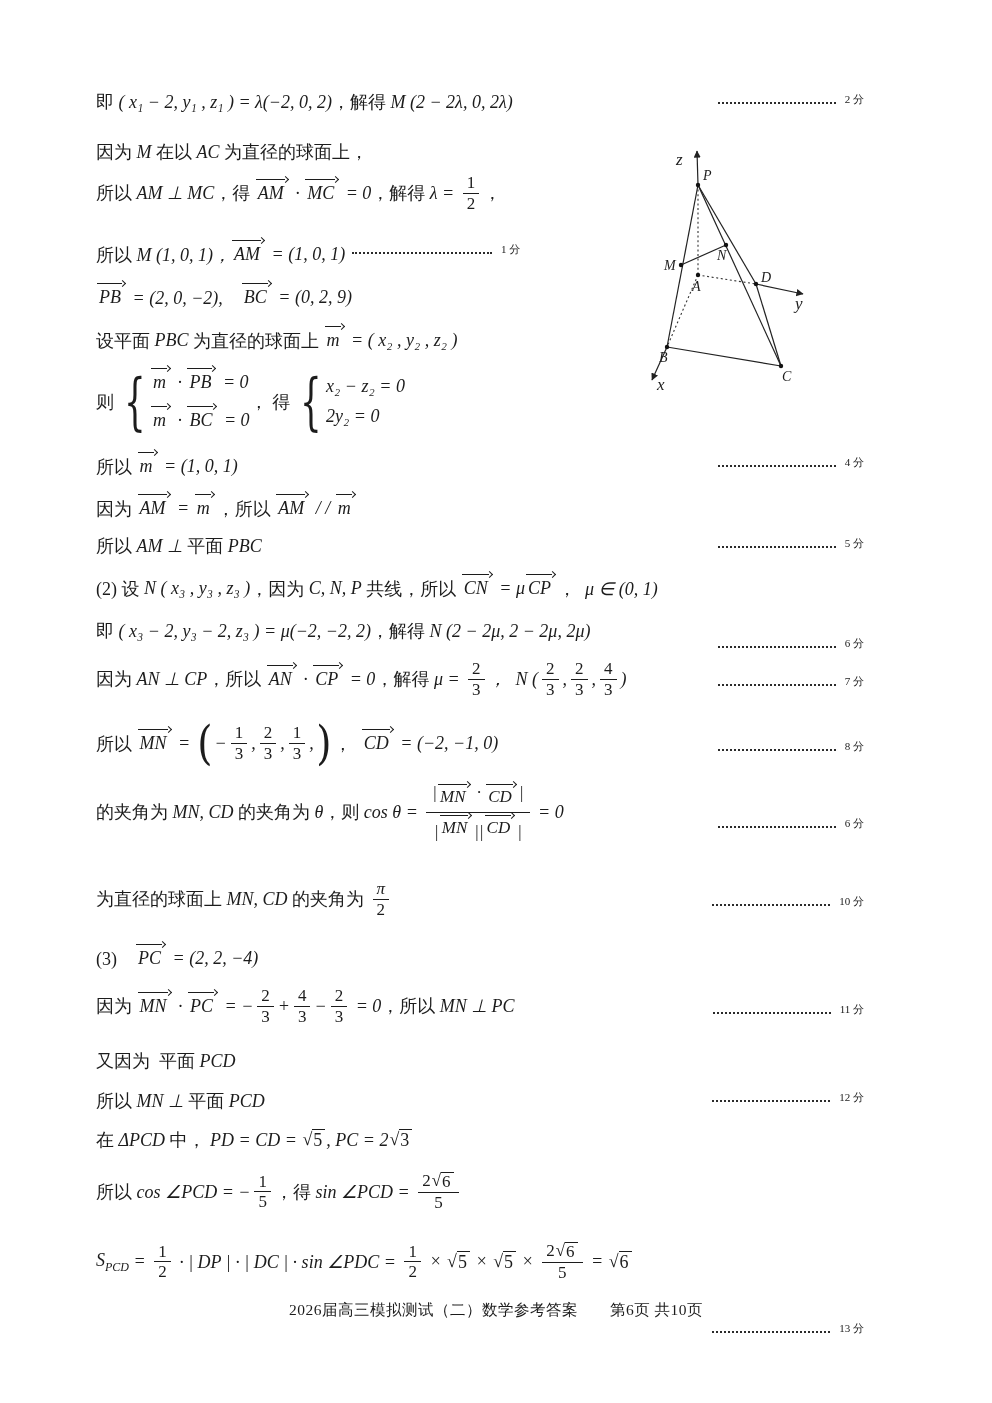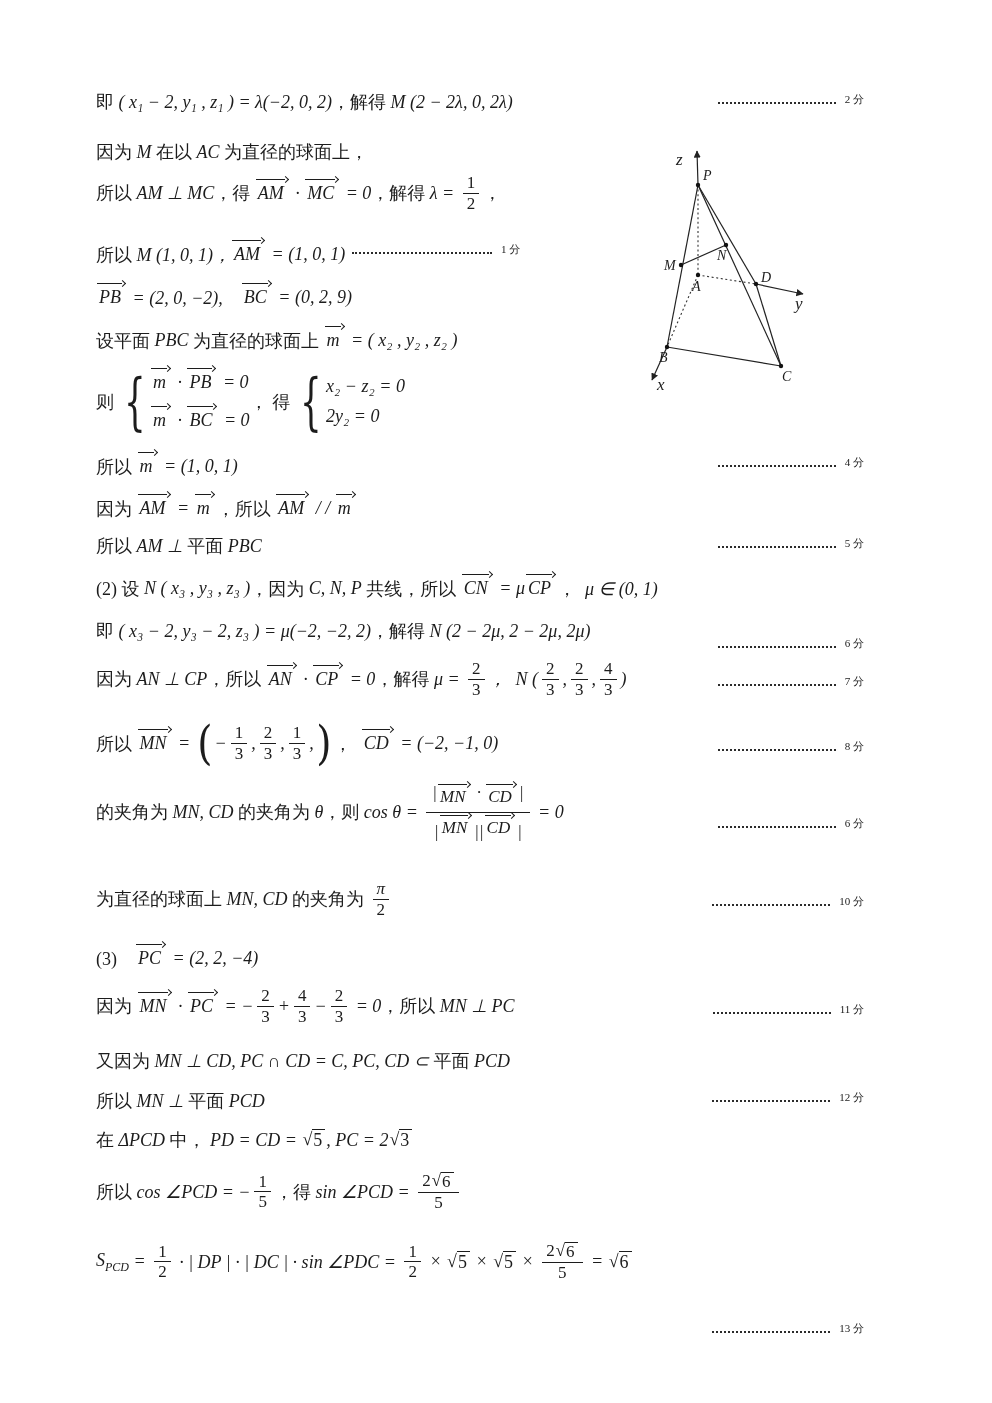--- a/index.html
+++ b/index.html
@@ -158,21 +158,21 @@
 
   <div class="line" style="top:987px">
     <span class="cn">因为 </span><span class="vec">MN</span><span class="m"> · </span><span class="vec">PC</span><span class="m"> = −</span><span class="frac"><span class="fn">2</span><span class="fd">3</span></span><span class="m">+</span><span class="frac"><span class="fn">4</span><span class="fd">3</span></span><span class="m">−</span><span class="frac"><span class="fn">2</span><span class="fd">3</span></span><span class="m"> = 0</span><span class="cn">，所以 </span><span class="m">MN ⊥ PC</span>
   </div>
   <div class="score" style="top:1002px">
       <span class="leader"></span>
       <span class="stext">11 分</span>
     </div>
 
   <div class="line" style="top:1049px">
-    <span class="cn">又因为 </span><span class="m">MN ⊥ CD, PC ∩ CD = C, PC, CD ⊂</span><span class="cn"> 平面 </span><span class="m">PCD</span>
+    <span class="cn">又因为 </span><span class="cn"> 平面 </span><span class="m">PCD</span>
   </div>
 
   <div class="line" style="top:1089px">
     <span class="cn">所以 </span><span class="m">MN ⊥</span><span class="cn"> 平面 </span><span class="m">PCD</span>
   </div>
   <div class="score" style="top:1090px">
       <span class="leader"></span>
       <span class="stext">12 分</span>
     </div>
 
@@ -232,14 +232,15 @@
     <text class="fl" x="46" y="137">M</text>
     <text class="fl" x="99" y="127">N</text>
     <text class="fl" x="74" y="158">A</text>
     <text class="fl" x="143" y="149">D</text>
     <text class="fl flax" x="177" y="176">y</text>
     <text class="fl" x="41" y="229">B</text>
     <text class="fl flax" x="39" y="257">x</text>
     <text class="fl" x="164" y="248">C</text>
   </svg>
 
+  <div class="footer">2026届高三模拟测试（二）数学参考答案　　第6页 共10页</div>
 
 </div>
 
 </body></html>

